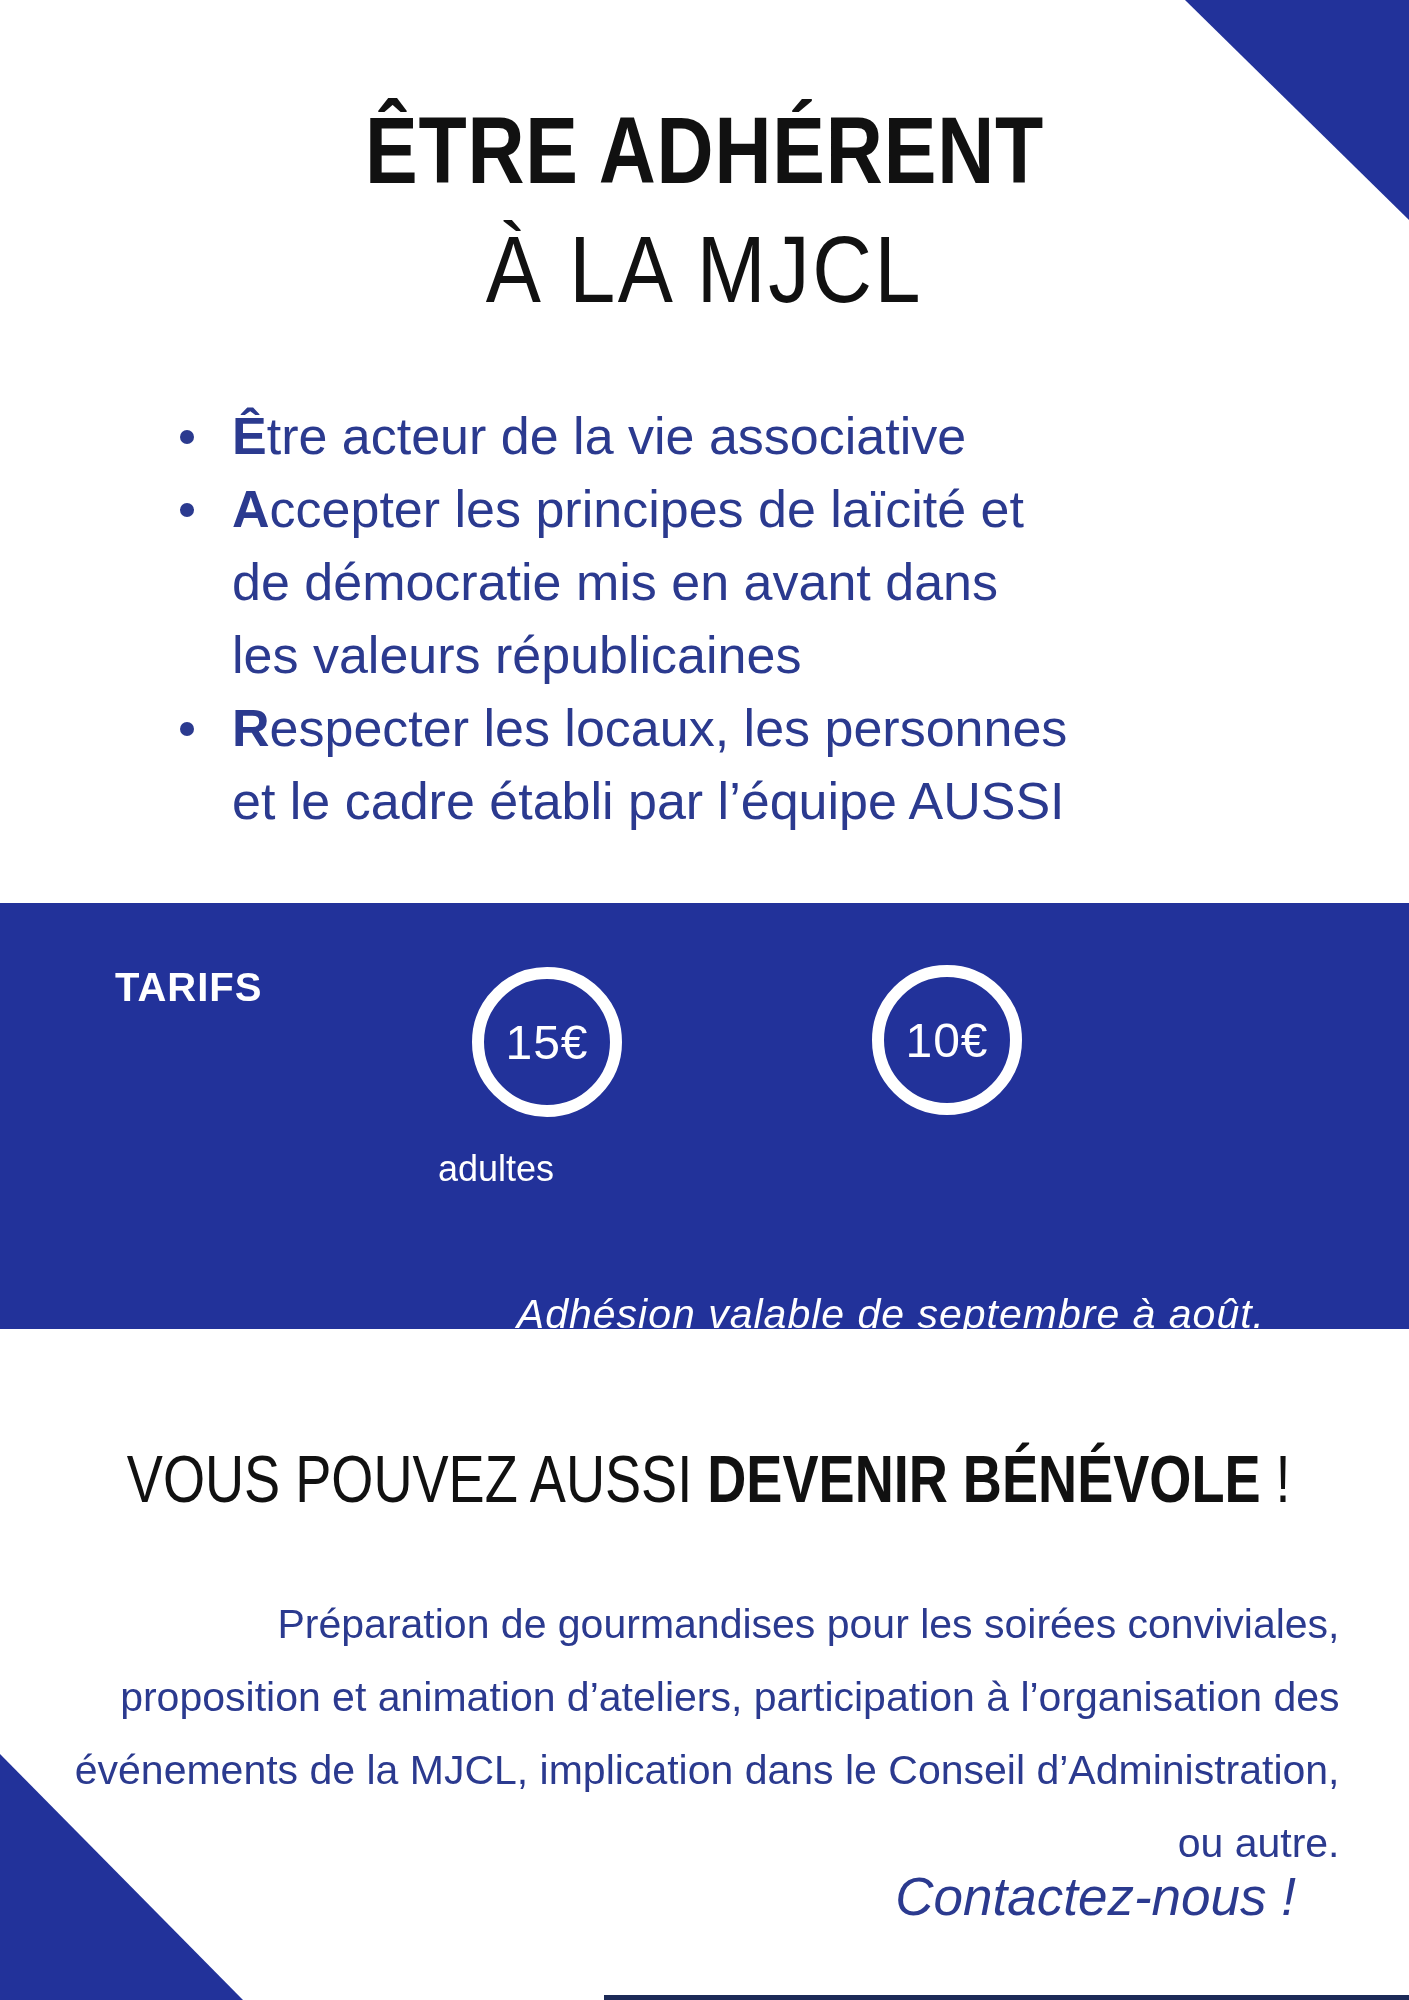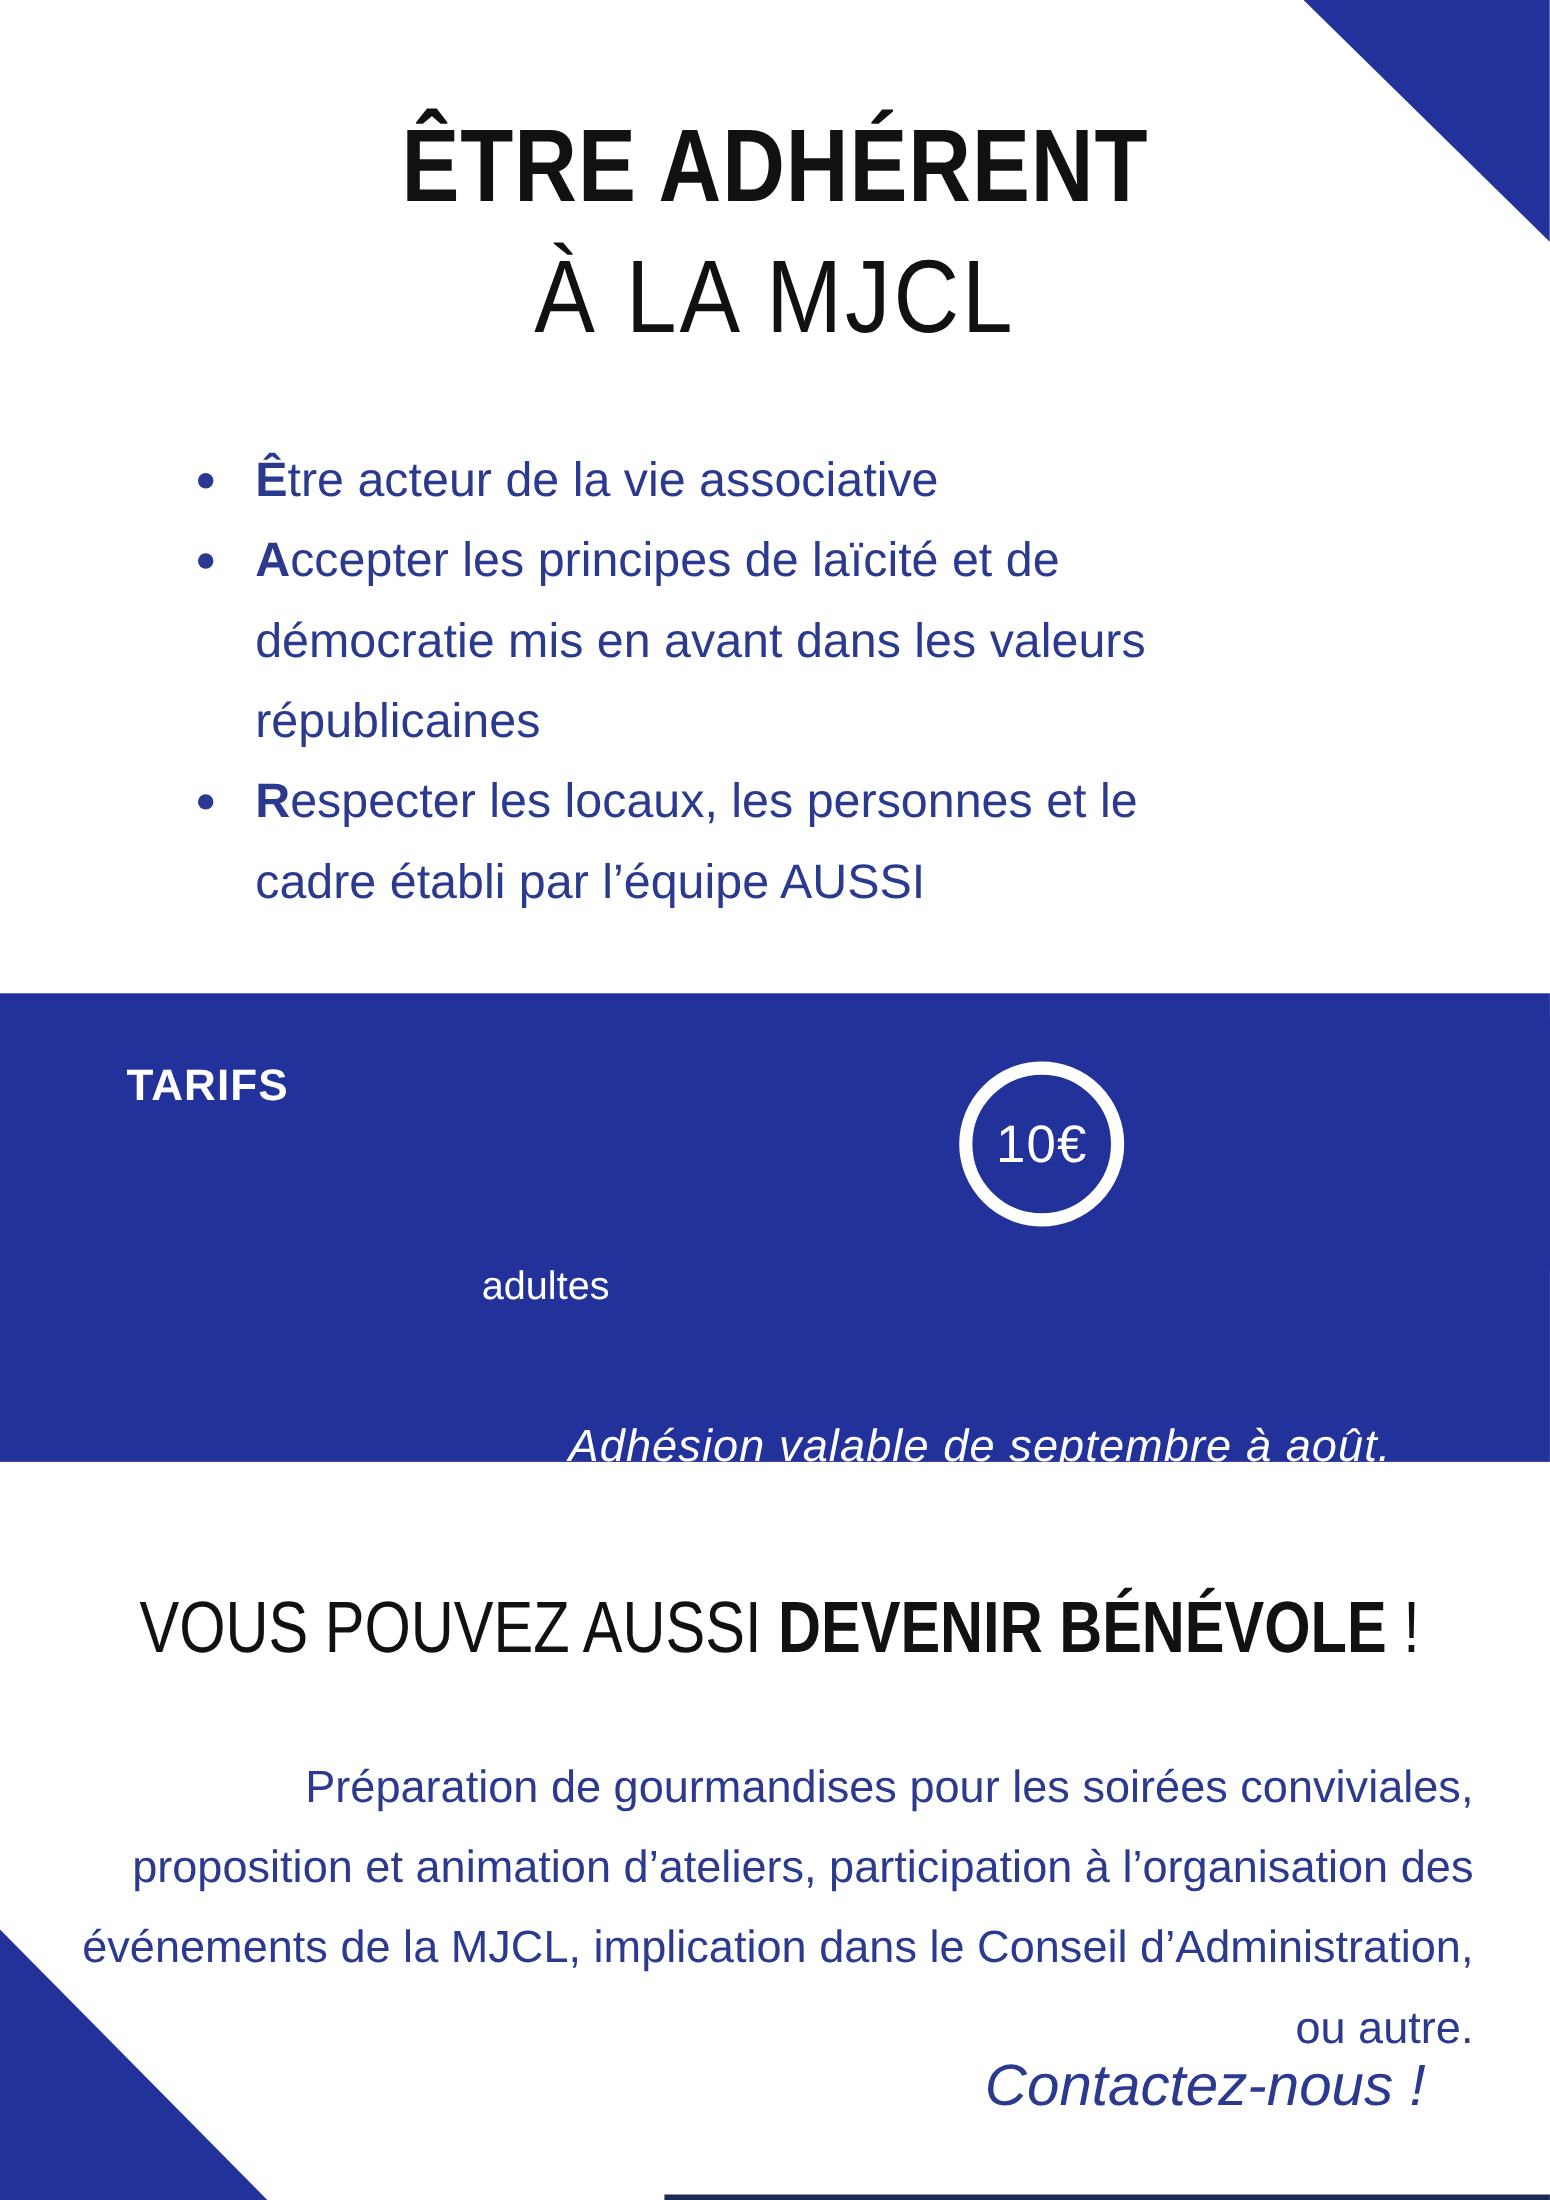--- a/index.html
+++ b/index.html
@@ -45,21 +45,21 @@
     position:absolute;top:218px;left:0;width:100%;
     text-align:center;color:var(--title-black);
     font-size:94px;font-weight:400;line-height:1.1;
     transform:scaleX(0.88);transform-origin:50% 50%;
     letter-spacing:3px;white-space:nowrap;
   }
   
   .rules{
     position:absolute;top:400px;left:178px;width:900px;
     list-style:none;color:var(--text-navy);
-    font-size:44px;line-height:73px;font-weight:400;
+    font-size:52px;line-height:73px;font-weight:400;
   }
   .rules li{
     position:relative;padding-left:54px;margin:0;
   }
   .rules li::before{
     content:"";position:absolute;left:2px;top:30px;
     width:14px;height:14px;border-radius:50%;
     background:var(--text-navy);
   }
   .rules .lead{font-weight:700;}
@@ -131,20 +131,23 @@
       <span class="lead">A</span><span>ccepter les principes de laïcité et de démocratie mis en avant dans les valeurs républicaines</span>
     </li>
     <li>
       <span class="lead">R</span><span>especter les locaux, les personnes et le cadre établi par l’équipe AUSSI</span>
     </li>
   </ul>
 
   <section class="band">
     <div class="tarifs-label">TARIFS</div>
 
+    <div class="price-circle pc1">
+      <span class="price-amount">15€</span>
+    </div>
     <div class="audience1">adultes</div>
 
     <div class="price-circle pc2">
       <span class="price-amount">10€</span>
     </div>
 
     <div class="validity">Adhésion valable de septembre à août.</div>
   </section>
 
   <h3 class="volunteer-heading">

